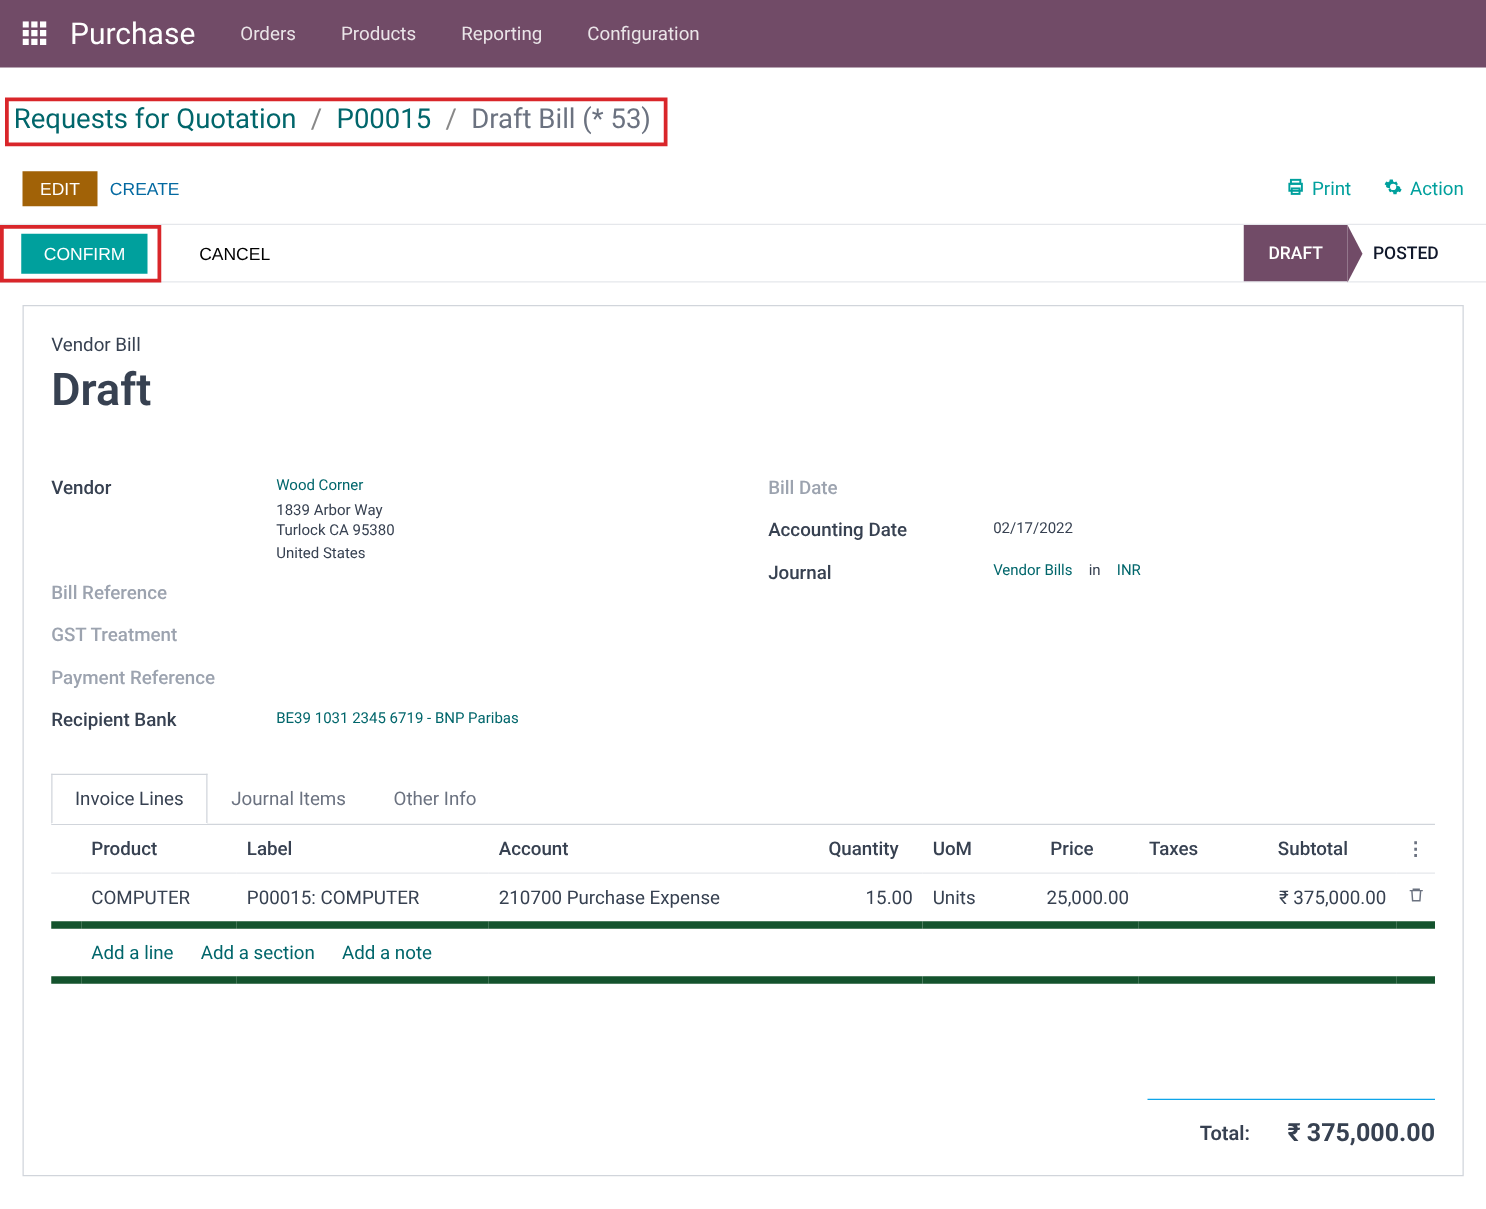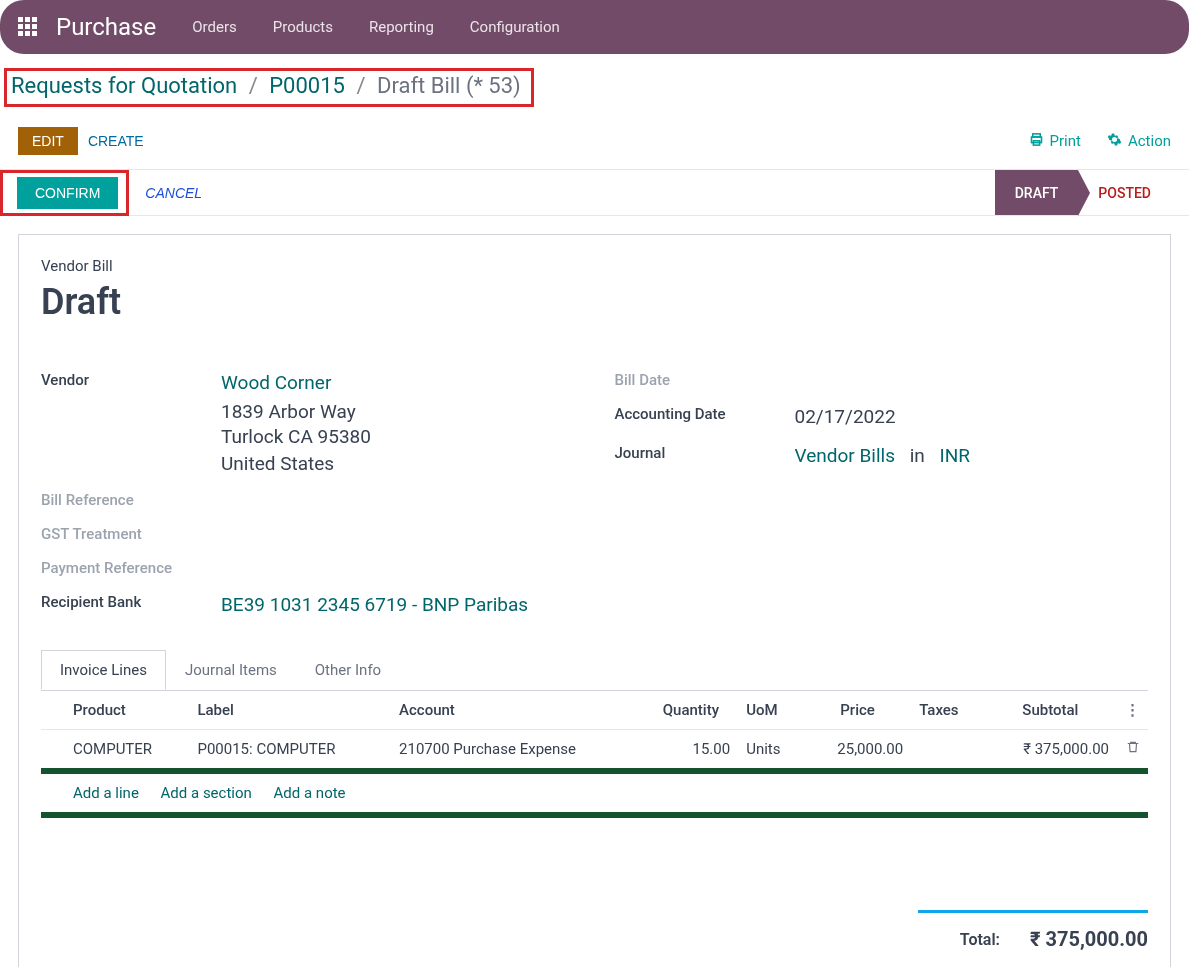--- a/index.html
+++ b/index.html
@@ -1,65 +1,65 @@
 <!DOCTYPE html>
 <html><head>
 <meta charset="utf-8">
 <style>
 * { box-sizing: border-box; margin: 0; padding: 0; }
 body { font-family: -apple-system, BlinkMacSystemFont, "Segoe UI", Roboto, sans-serif; font-size: 14px; color: #374151; background: #fff; }
-.topnav { background: #714B67; color: #fff; height: 54px; display: flex; align-items: center; padding: 0 18px; border-radius: 24px; }
+.topnav { background: #714B67; color: #fff; height: 54px; display: flex; align-items: center; padding: 0 18px; }
 .apps-icon { margin-right: 18px; cursor: pointer; }
 .apps-icon svg { display: block; }
 .brand { font-size: 24px; font-weight: 400; margin-right: 36px; }
 .menu-item { color: rgba(255,255,255,0.85); margin-right: 36px; cursor: pointer; font-size: 15px; }
 .breadcrumb { font-size: 22px; }
 .bc-link { color: #01666b; cursor: pointer; }
 .bc-sep { color: #888; margin: 0 6px; }
 .bc-current { color: #6b7280; }
 .actionbar { display: flex; align-items: center; padding: 16px 18px 14px 18px; }
 .btn-edit { background: #a16207; color: #fff; border: none; padding: 6px 14px; font-size: 14px; text-transform: uppercase; cursor: pointer; margin-right: 10px; font-weight:500;}
 .btn-create { color: #0369a1; background: none; border: none; font-size: 14px; text-transform: uppercase; cursor: pointer; font-weight:500;}
 .actionbar-right { margin-left: auto; display:flex; gap: 26px; align-items:center; }
 .actlink { color: #00A09D; cursor: pointer; display:flex; align-items:center; gap:6px; font-size:15px;}
 .statusbar { display: flex; align-items: center; border-top: 1px solid #e5e7eb; border-bottom: 1px solid #e5e7eb; padding: 0 18px; height: 47px; }
 .confirm-box { border:3px solid #d9262a; padding: 4px; display:inline-block; margin-left:-18px; padding-left:14px; padding-right:8px;}
 .btn-confirm { background: #00A09D; color: #fff; border: none; padding: 8px 18px; font-size: 14px; text-transform: uppercase; cursor: pointer; font-weight:500;}
-.btn-cancel { color: #1d4ed8; background: none; border: none; font-size: 14px; text-transform: uppercase; cursor: pointer; margin-left: 16px; font-weight:500;font-style:italic;}
+.btn-cancel { color: #000000; background: none; border: none; font-size: 14px; text-transform: uppercase; cursor: pointer; margin-left: 30px; font-weight:500;}
 .stages { margin-left: auto; display:flex; align-items:stretch; height:100%;}
-.stage { display:flex; align-items:center; padding: 0 20px; color:#b91c1c; font-weight:500; font-size:14px; text-transform:uppercase; position:relative;}
+.stage { display:flex; align-items:center; padding: 0 20px; color:#0f172a; font-weight:500; font-size:14px; text-transform:uppercase; position:relative;}
 .stage.active { background:#714B67; color:#fff; }
 .stage.active::after { content:''; position:absolute; right:-12px; top:0; bottom:0; width:0; height:0; border-top:23px solid transparent; border-bottom:23px solid transparent; border-left:12px solid #714B67; z-index:1;}
 .sheet { margin: 18px; border:1px solid #d1d5db; background:#fff; padding: 22px; }
 .vb-label { font-size: 15px; color:#374151; margin-bottom:6px; }
 .vb-status { font-size: 36px; font-weight:600; color:#374151; margin-bottom: 40px;}
 .form-grid { display:flex; gap: 40px; }
 .form-col { flex:1; }
 .form-row { display:flex; padding: 8px 0; }
 .fld-label { width: 180px; color:#374151; font-weight:500; font-size:15px;}
 .fld-label.muted { color:#9ca3af; }
-.fld-value { flex:1; font-size:19px;}
+.fld-value { flex:1; font-size:12px;}
 .linkval { color:#01666b; cursor:pointer; }
 .tabs { display:flex; border-bottom:1px solid #d1d5db; margin-top: 26px; }
 .tab { padding: 10px 18px; border:1px solid transparent; border-bottom:none; color:#6b7280; cursor:pointer; font-size:15px; position:relative; top:0;}
 .tab.active { border-color:#d1d5db; background:#fff; color:#374151; border-bottom:1px solid #fff;}
 table.lines { width:100%; border-collapse: collapse; font-size:15px;}
 table.lines th { text-align:left; padding: 10px 8px; border-bottom:1px solid #e5e7eb; color:#374151; font-weight:500;}
 table.lines th.r { text-align:center; }
 table.lines td { padding: 10px 8px; border-bottom: 6px solid #14532d; }
 table.lines td.r { text-align:right; }
 .addlinks { padding: 10px 8px; }
 .addlinks a { color:#01666b; cursor:pointer; margin-right: 18px; }
 .totals { display:flex; justify-content:flex-end; margin-top: 80px; padding-top: 12px;}
-.totals-inner { border-top: 3px solid #0ea5e9; padding-top: 14px; display:flex; align-items:center; gap: 30px; min-width: 230px; justify-content:flex-end;}
+.totals-inner { border-top: 1px solid #0ea5e9; padding-top: 14px; display:flex; align-items:center; gap: 30px; min-width: 230px; justify-content:flex-end;}
 .total-label { font-weight:600; font-size:16px; }
 .total-value { font-weight:700; font-size:20px; }
 .trash { cursor:pointer; color:#6b7280; }
 .kebab { cursor:pointer; color:#6b7280; font-weight:bold; }
-.bc-container { position:relative; padding: 14px 0 4px 18px;}
+.bc-container { position:relative; padding: 24px 0 4px 18px;}
 </style>
 </head>
 <body>
 
 <div class="topnav">
   <span class="apps-icon">
     <svg width="20" height="20" viewBox="0 0 20 20" fill="#fff">
         <rect x="0" y="0" width="5" height="5"></rect>
         <rect x="7" y="0" width="5" height="5"></rect>
         <rect x="14" y="0" width="5" height="5"></rect>

